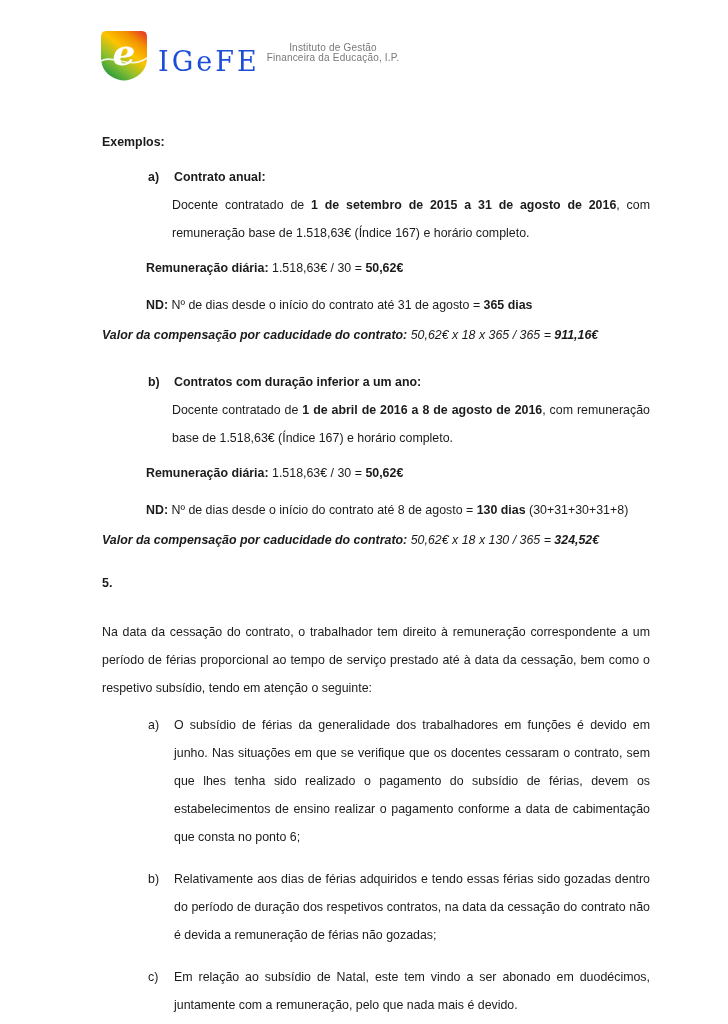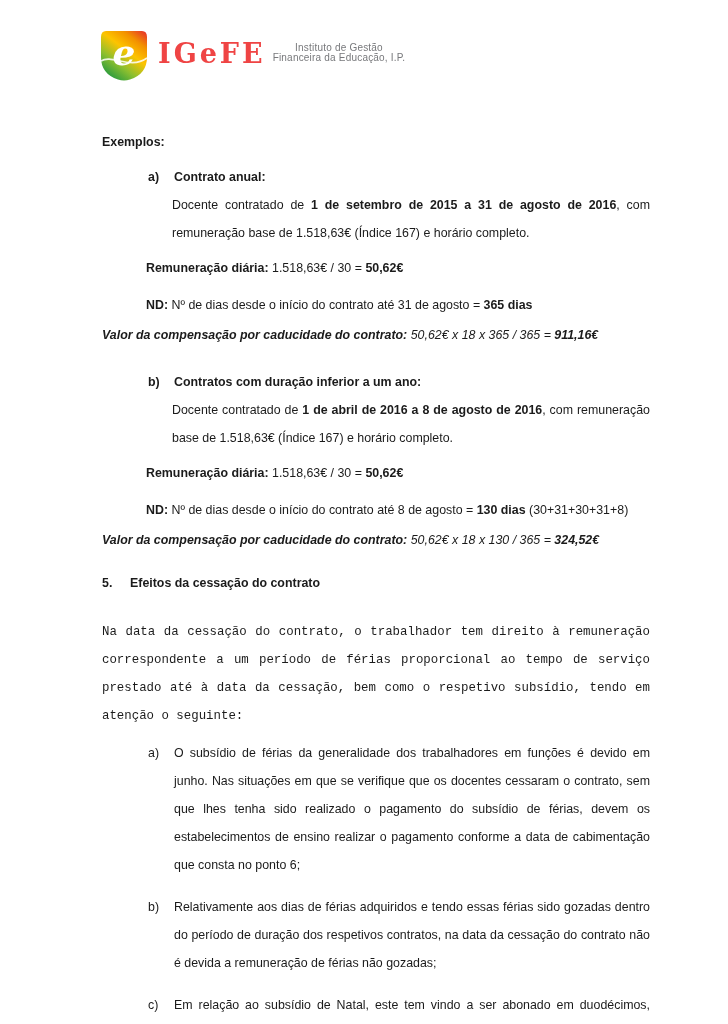--- a/index.html
+++ b/index.html
@@ -13,26 +13,26 @@
     box-sizing:border-box;
   }
   
   .header{
     position:absolute;left:100px;top:28px;
     display:flex;align-items:flex-start;
   }
   .logo-shield{flex:none;margin-top:2px;}
   .logo-wordmark{
     font-family:"DejaVu Serif","Liberation Serif",serif;
-    font-weight:bold;
+    font-weight:normal;
     font-size:27px;
     letter-spacing:3px;
-    color:#ef4444;
+    color:#1d4ed8;
     margin-left:10px;
-    margin-top:12px;
+    margin-top:20px;
     line-height:1;
   }
   .logo-tagline{
     font-size:10px;
     line-height:10px;
     color:#77787b;
     margin-left:7px;
     margin-top:15px;
     letter-spacing:.2px;
     text-align:center;
@@ -49,21 +49,21 @@
   .ex-head{display:flex;margin-left:46px;margin-top:7px;font-weight:bold;}
   .marker{width:26px;flex:none;}
   .desc{margin-left:70px;text-align:justify;}
   .calc-line{margin-left:44px;}
   .calc-daily{margin-top:7px;}
   .calc-nd{margin-top:9px;}
   .valor-line{margin-top:2px;font-style:italic;}
   .ex-b{margin-top:19px;}
   .sec-head{display:flex;font-weight:bold;margin-top:15px;}
   .sec-num{width:28px;flex:none;}
-  .intro{margin-top:21px;text-align:justify;font-family:Liberation Mono, monospace;}
+  .intro{margin-top:21px;text-align:justify;}
   .item{display:flex;margin-left:46px;margin-top:14px;}
   .item-text{flex:1;text-align:justify;}
   .item-first{margin-top:9px;}
 </style>
 </head>
 <body>
 
 <div class="page">
 
   <div class="header">
@@ -121,21 +121,20 @@
     </div>
     <div class="calc-line calc-nd">
       <span class="b">ND:</span><span> Nº de dias desde o início do contrato até 8 de agosto = </span><span class="b">130 dias</span><span> (30+31+30+31+8)</span>
     </div>
     <div class="valor-line">
       <span class="b">Valor da compensação por caducidade do contrato:</span><span> 50,62€ x 18 x 130 / 365 = </span><span class="b">324,52€</span>
     </div>
 
     <div class="sec-head">
       <span class="sec-num">5.</span>
-      <span>Efeitos da cessação do contrato</span>
     </div>
 
     <div class="intro">Na data da cessação do contrato, o trabalhador tem direito à remuneração correspondente a um período de férias proporcional ao tempo de serviço prestado até à data da cessação, bem como o respetivo subsídio, tendo em atenção o seguinte:</div>
 
     <div class="item item-first">
       <span class="marker">a)</span>
       <span class="item-text">O subsídio de férias da generalidade dos trabalhadores em funções é devido em junho. Nas situações em que se verifique que os docentes cessaram o contrato, sem que lhes tenha sido realizado o pagamento do subsídio de férias, devem os estabelecimentos de ensino realizar o pagamento conforme a data de cabimentação que consta no ponto 6;</span>
     </div>
     <div class="item">
       <span class="marker">b)</span>

